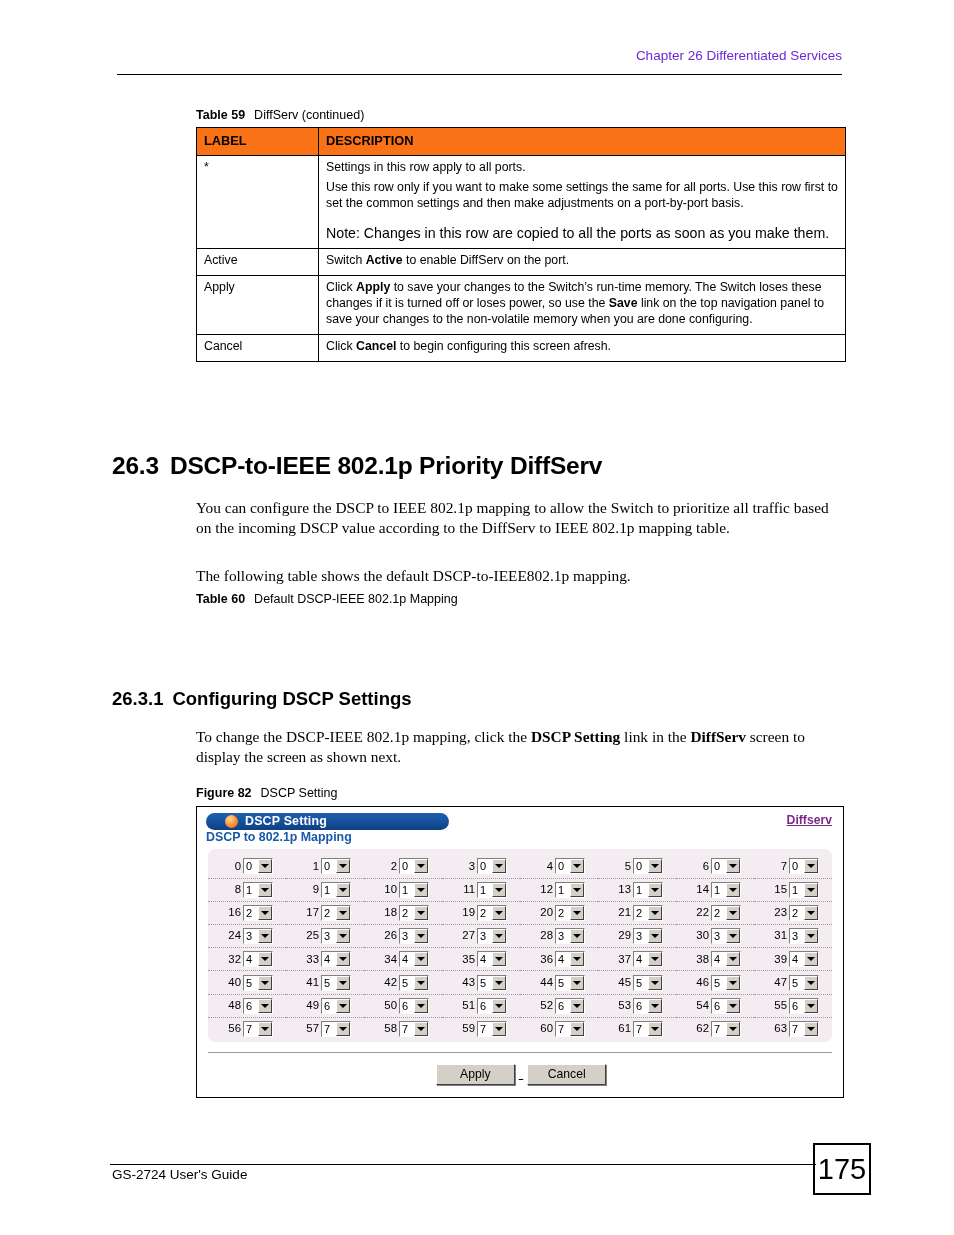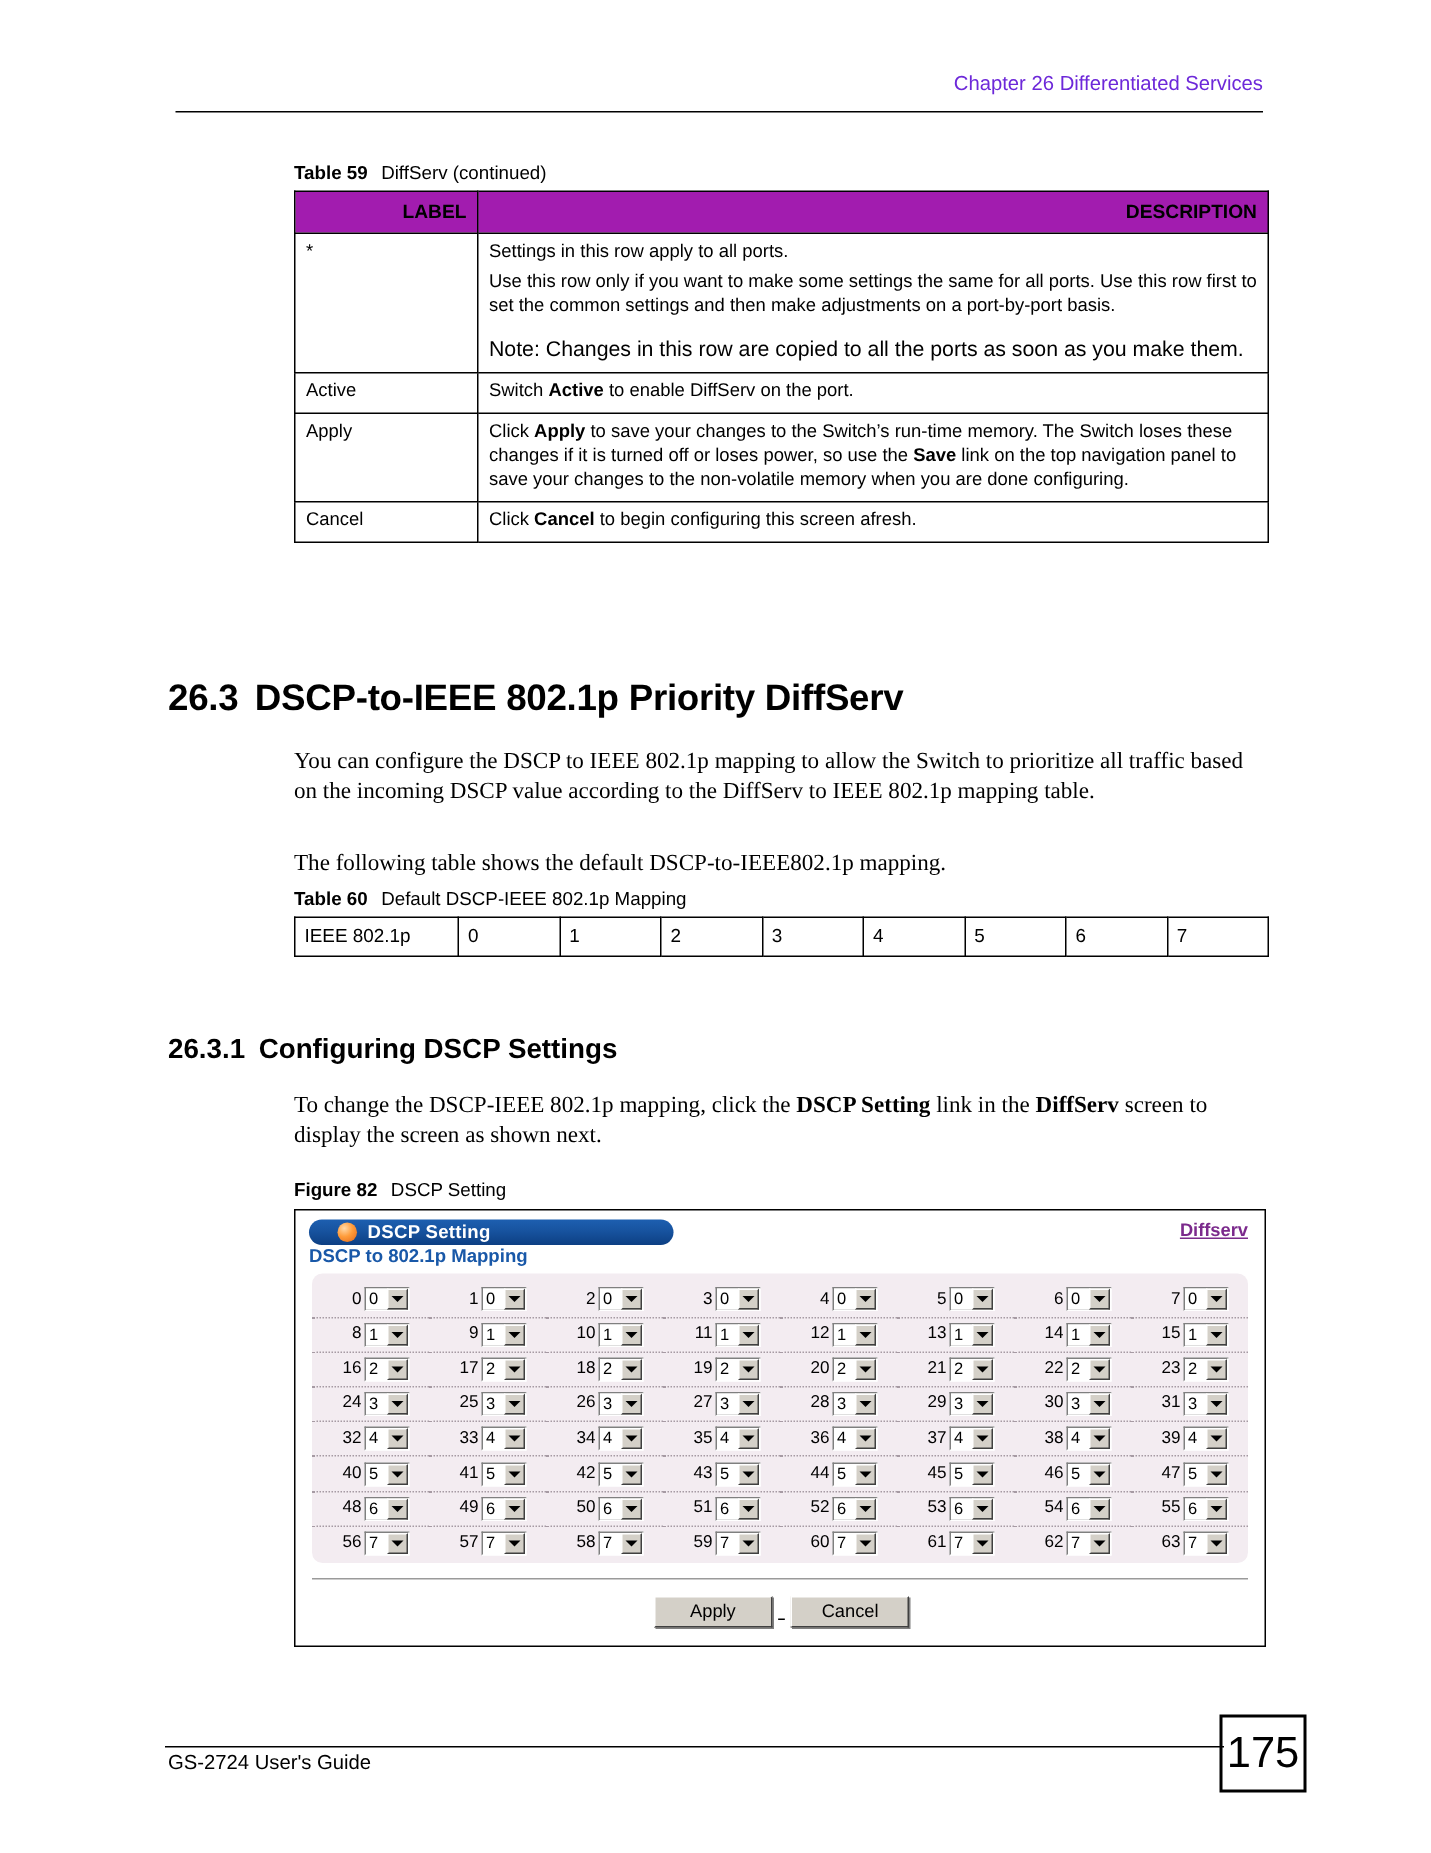--- a/index.html
+++ b/index.html
@@ -52,22 +52,22 @@
     font-family: "Liberation Sans", sans-serif;
     font-size: 12.3px;
   }
   .t59 th, .t59 td {
     border: 1px solid #000;
     vertical-align: top;
     padding: 4px 7px 6px 7px;
     line-height: 1.30;
   }
   .t59 th {
-    background: #a21caf;
-    text-align: right;
+    background: #f97316;
+    text-align: left;
     font-weight: bold;
     font-size: 12.8px;
     padding-top: 5px;
     padding-bottom: 5px;
     margin-top: 37px;
   }
   .t59 .col-label { width: 107px; }
   .t59 p { margin: 0 0 4px 0; }
   .t59 p:last-child { margin-bottom: 0; }
   .note {
@@ -385,31 +385,20 @@
 <p class="body" style="position:absolute; left:196px; top:498px; width:648px;">You can configure the DSCP to IEEE 802.1p mapping to allow the Switch to prioritize all traffic based on the incoming DSCP value according to the DiffServ to IEEE 802.1p mapping table.</p>
 
 <p class="body" style="position:absolute; left:196px; top:566px; width:648px;">The following table shows the default DSCP-to-IEEE802.1p mapping.</p>
 
 <div style="position:absolute; left:196px; top:592px; width:650px;">
   <div class="tbl-caption">
     <b>Table 60</b><span class="cap-gap"></span><span>Default DSCP-IEEE 802.1p Mapping</span>
   </div>
   <table class="t60" style="margin-top:5px;">
     <tbody>
-      <tr>
-        <td class="rowhdr">IEEE 802.1p</td>
-        <td>0</td>
-        <td>1</td>
-        <td>2</td>
-        <td>3</td>
-        <td>4</td>
-        <td>5</td>
-        <td>6</td>
-        <td>7</td>
-      </tr>
     </tbody>
   </table>
 </div>
 
 <h3 class="sub" style="position:absolute; left:112px; top:688px;">
   <span class="num">26.3.1</span><span>Configuring DSCP Settings</span>
 </h3>
 
 <p class="body" style="position:absolute; left:196px; top:727px; width:648px;">
   <span>To change the DSCP-IEEE 802.1p mapping, click the </span><b>DSCP Setting</b><span> link in the </span><b>DiffServ</b><span> screen to display the screen as shown next.</span>

